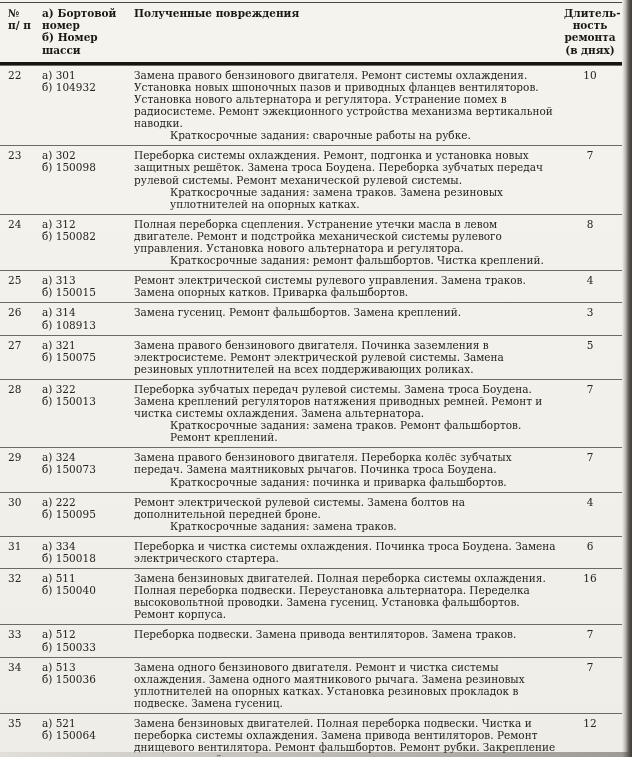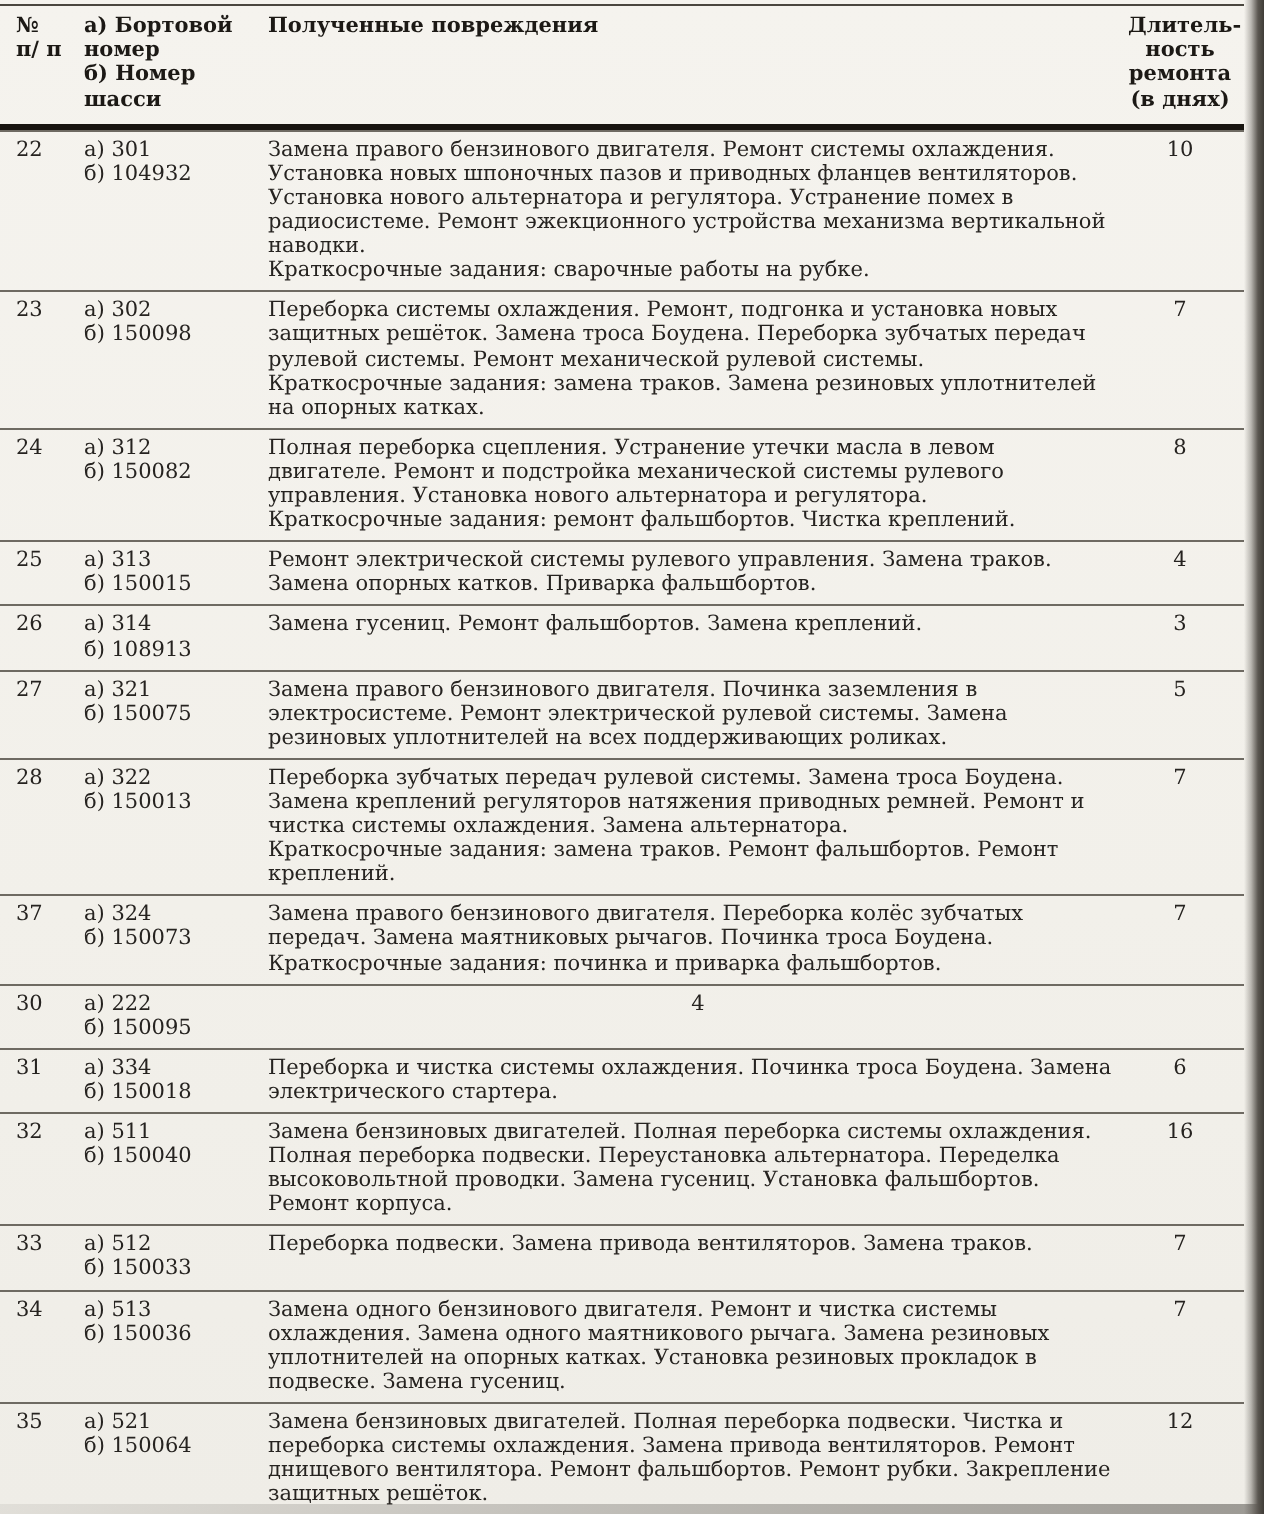--- a/index.html
+++ b/index.html
@@ -49,21 +49,21 @@
   }
   .trow {
     border-top: 1px solid #6e6a62;
     font-size: 10.5px; line-height: 12.1px;
   }
   .trow:first-of-type { border-top: none; }
   .cell { padding-right: 6px; box-sizing: border-box; }
   .cell-num { padding-right: 2px; }
   .cell-days { padding-right: 0; text-align: center; }
   .damage { hyphens: auto; -webkit-hyphens: auto; }
-  .short-line { hyphens: auto; -webkit-hyphens: auto; }
+  .short-line { hyphens: auto; margin-left: 36px; -webkit-hyphens: auto; }
   .short-line:empty { display: none; }
   .hline { display: block; }
 </style>
 </head>
 <body>
 
 <div class="page">
 
   <div class="tbl">
 
@@ -165,37 +165,41 @@
         <span class="hline">б) 150013</span>
       </div>
       <div class="cell">
         <div class="damage">Переборка зубчатых передач рулевой системы. Замена троса Боудена. Замена креплений регуляторов натяжения приводных ремней. Ремонт и чистка системы охлаждения. Замена альтернатора.</div>
         <div class="short-line">Краткосрочные задания: замена траков. Ремонт фальшбортов. Ремонт креплений.</div>
       </div>
       <div class="cell cell-days">7</div>
     </div>
 
     <div class="grid-row trow">
-      <div class="cell cell-num">37</div>
+      <div class="cell cell-num">29</div>
       <div class="cell">
         <span class="hline">а) 324</span>
         <span class="hline">б) 150073</span>
       </div>
       <div class="cell">
         <div class="damage">Замена правого бензинового двигателя. Переборка колёс зубчатых передач. Замена маятниковых рычагов. Починка троса Боудена.</div>
         <div class="short-line">Краткосрочные задания: починка и приварка фальшбортов.</div>
       </div>
       <div class="cell cell-days">7</div>
     </div>
 
     <div class="grid-row trow">
       <div class="cell cell-num">30</div>
       <div class="cell">
         <span class="hline">а) 222</span>
         <span class="hline">б) 150095</span>
+      </div>
+      <div class="cell">
+        <div class="damage">Ремонт электрической рулевой системы. Замена болтов на дополнительной передней броне.</div>
+        <div class="short-line">Краткосрочные задания: замена траков.</div>
       </div>
       <div class="cell cell-days">4</div>
     </div>
 
     <div class="grid-row trow">
       <div class="cell cell-num">31</div>
       <div class="cell">
         <span class="hline">а) 334</span>
         <span class="hline">б) 150018</span>
       </div>

